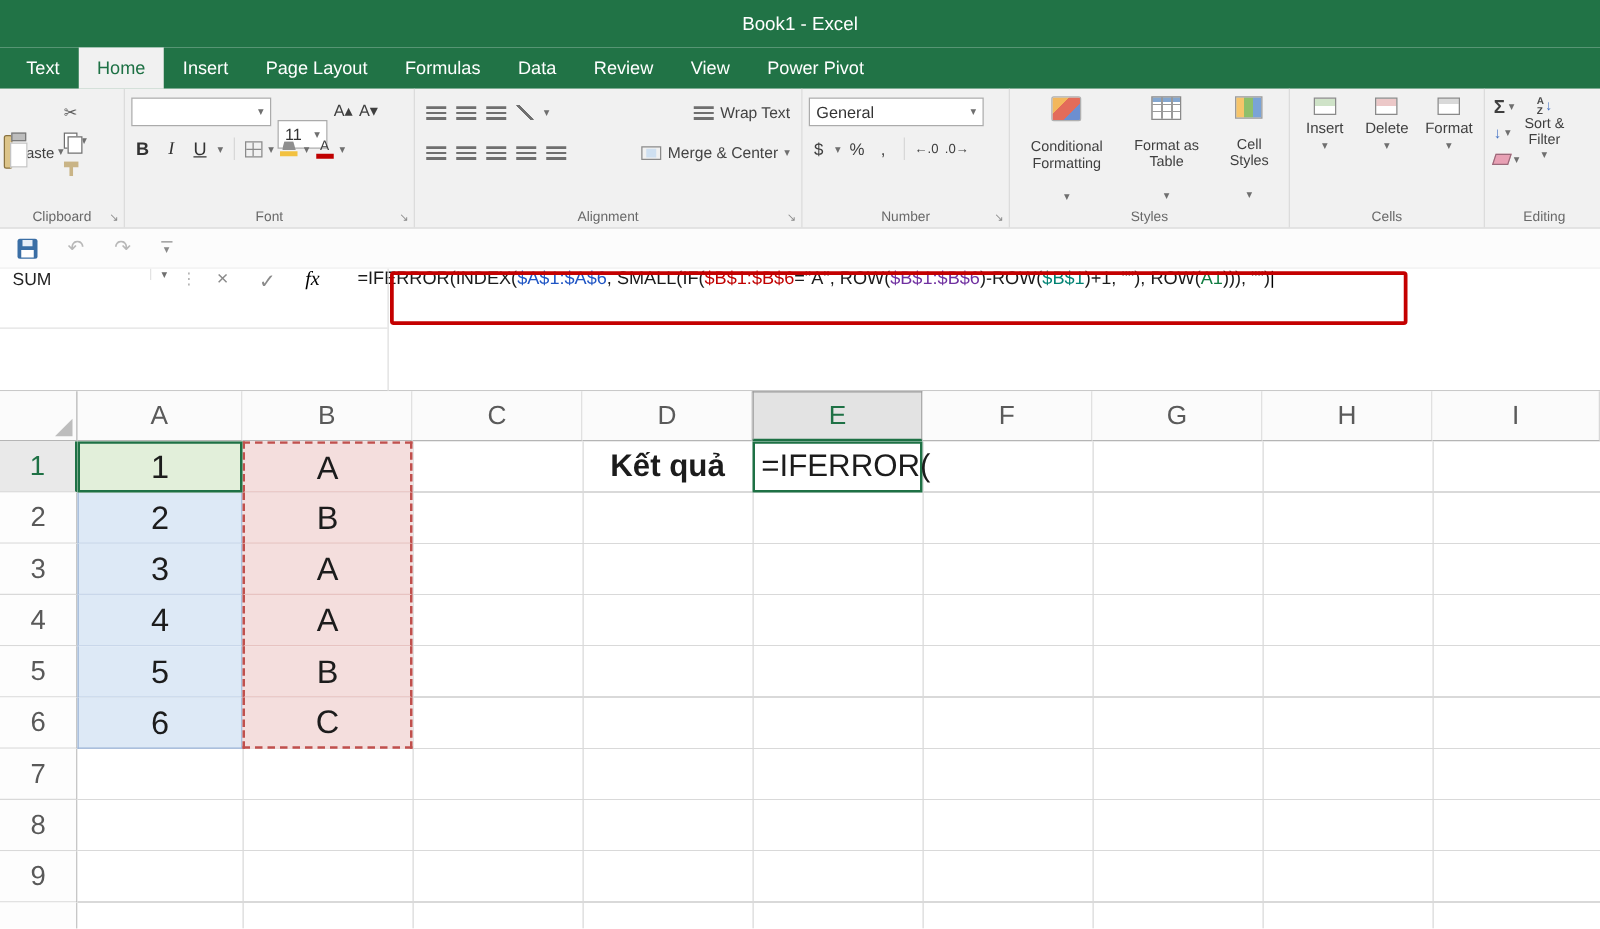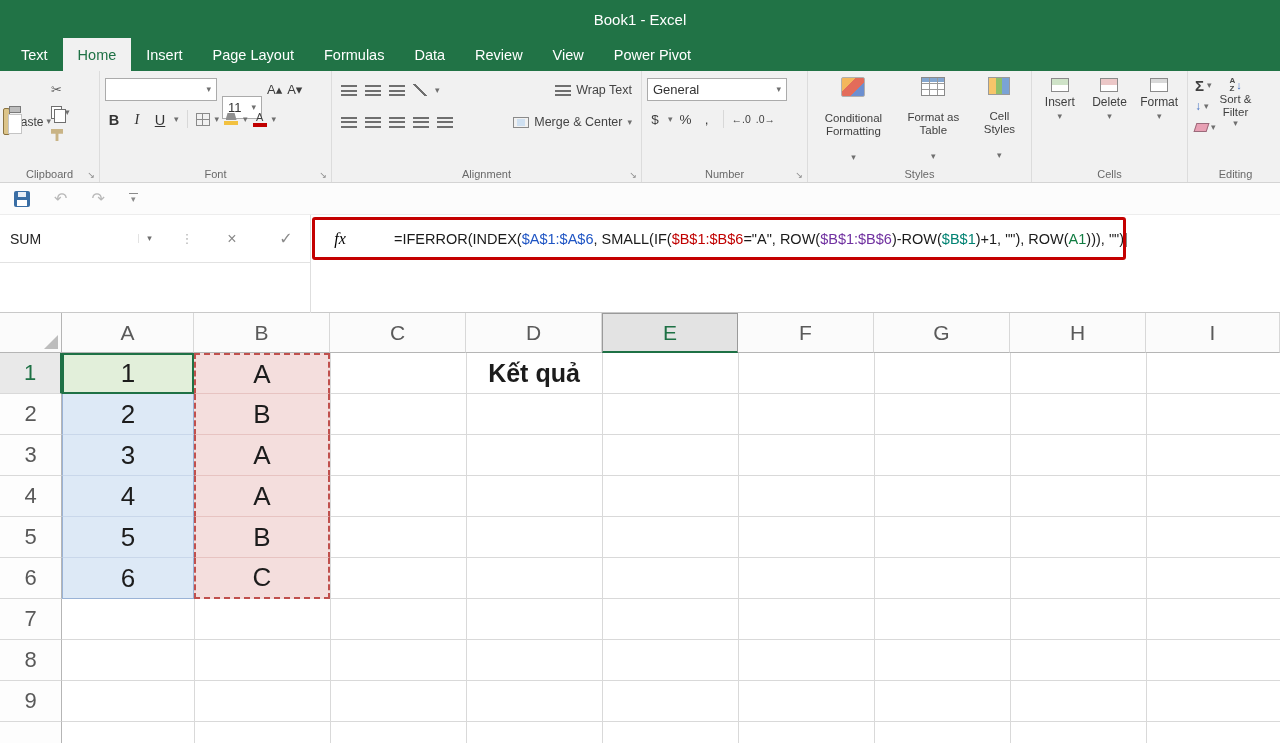--- a/index.html
+++ b/index.html
@@ -109,21 +109,21 @@
   .ico-save { position:relative; width:16px; height:16px; background:#3a6ea5; border-radius:2px; }
   .ico-save::before { content:""; position:absolute; left:4px; top:1px; width:8px; height:5px; background:#e8eef7; }
   .ico-save::after { content:""; position:absolute; left:3px; bottom:1px; width:10px; height:6px; background:#fff; }
   .qico { font-size:16px; color:#b8b8b8; line-height:1; }
   .qat-custom { display:flex; flex-direction:column; align-items:center; gap:1px; }
   .qat-custom .line { width:9px; height:1.5px; background:#8a8a8a; }
   .qat-custom .dd { color:#8a8a8a; }
 
   
   .fzone { top:215px; height:98px; background:#fff; border-bottom:1px solid #c9c9c9; }
-  .frow-top { position:relative; height:47px; display:flex; align-items:center;gap:18px; }
+  .frow-top { position:relative; height:47px; display:flex; align-items:flex-start; }
   .namebox { width:120px; display:flex; align-items:center; padding-left:10px; font-size:14px; color:#222; }
   .namebox-dd { width:22px; display:flex; align-items:center; justify-content:center; color:#7a7a7a; font-size:10px; border-left:1px solid #e3e3e3; }
   .fdots { width:18px; display:flex; align-items:center; justify-content:center; color:#b5b5b5; font-size:13px; }
   .fbtn { width:36px; display:flex; align-items:center; justify-content:center; font-size:16px; color:#8a8a8a; }
   .fbtn.fx { font-style:italic; font-family:"Liberation Serif",serif; color:#000000; }
   .v310 { position:absolute; left:310px; top:0; width:1px; height:98px; background:#dedede; }
   .nb-underline { position:absolute; left:0; top:47px; width:310px; height:1px; background:#e2e2e2; }
   .fformula { position:relative; flex:1; display:flex; align-items:center; padding-left:18px; font-size:14.5px; white-space:nowrap; overflow:hidden; color:#1b1b1b; }
   .redbox { position:absolute; left:312px; top:2px; width:814px; height:43px; border:3px solid #c40000; border-radius:3px; z-index:5; pointer-events:none; }
 
@@ -433,17 +433,18 @@
         <div class="cell ca r6 ablue last">6</div>
 
         <div class="cell cb r1 first">A</div>
         <div class="cell cb r2">B</div>
         <div class="cell cb r3">A</div>
         <div class="cell cb r4">A</div>
         <div class="cell cb r5">B</div>
         <div class="cell cb r6 last">C</div>
 
         <div class="cell d1cell r1">Kết quả</div>
+        <div class="cell e1cell r1">=IFERROR(</div>
       </div>
     </div>
   </div>
 
 </div>
 
 </body></html>

